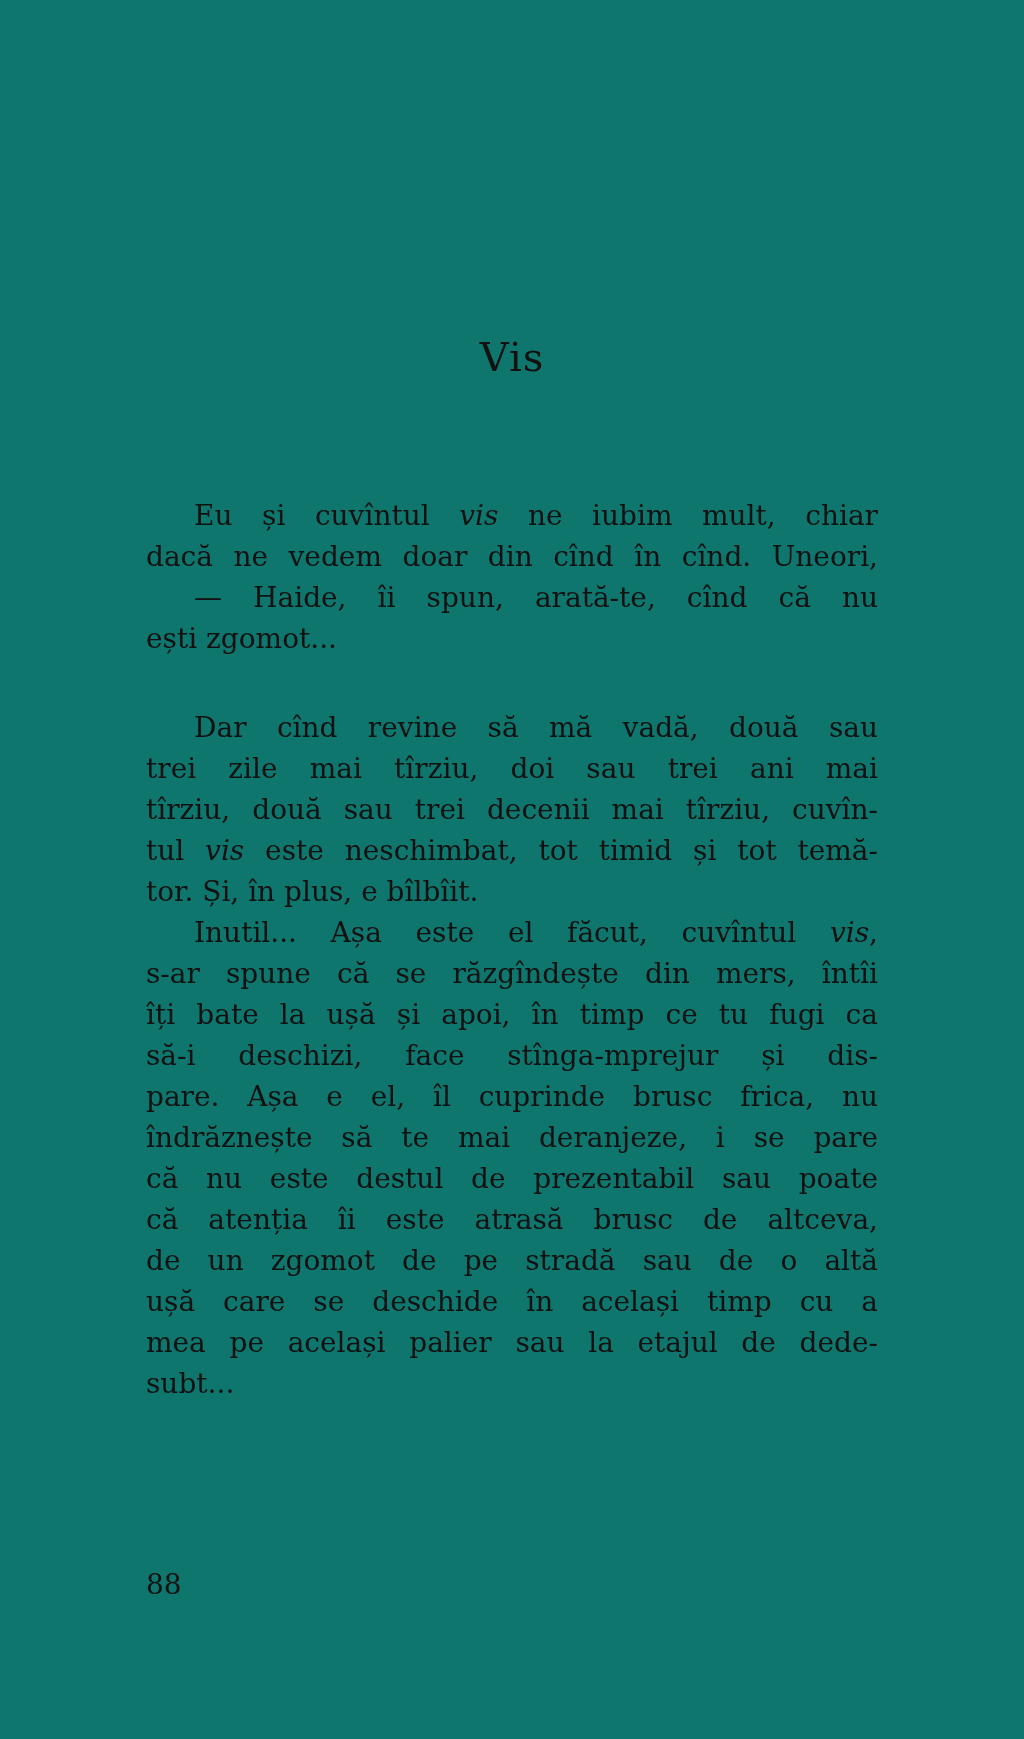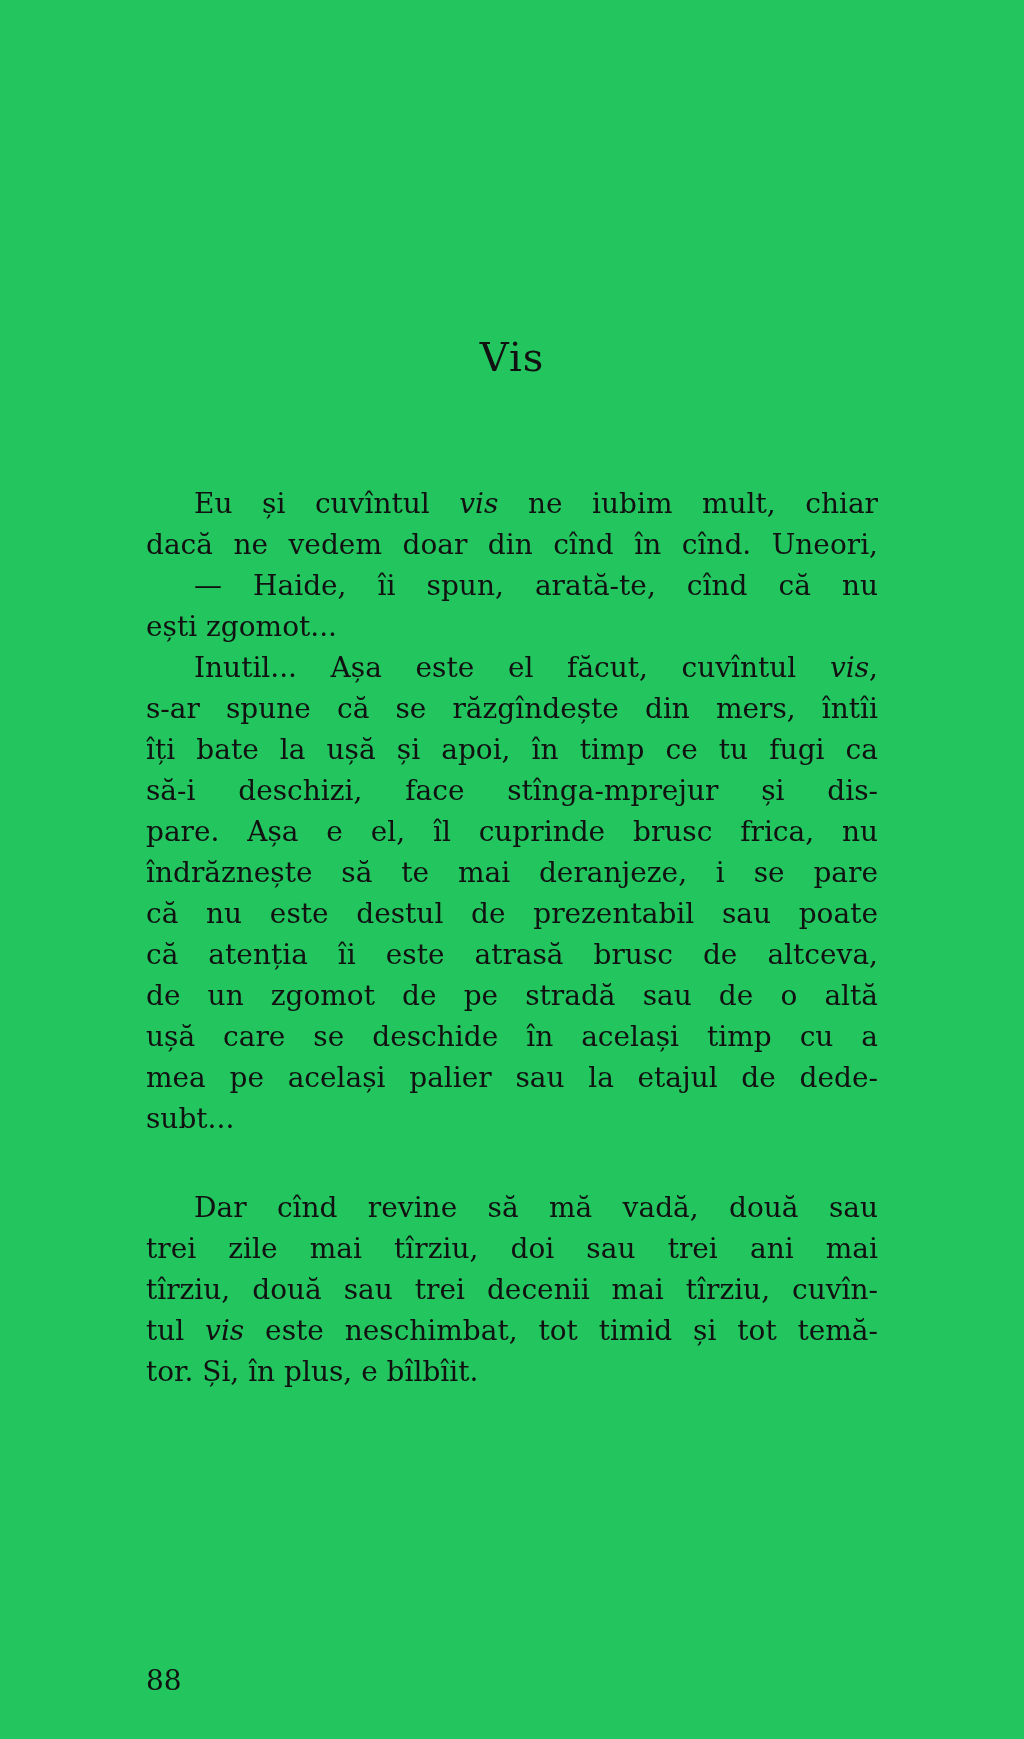--- a/index.html
+++ b/index.html
@@ -4,93 +4,93 @@
 <style>
   html, body {
     margin: 0;
     padding: 0;
     background: #ffffff;
   }
   .page {
     position: relative;
     width: 1024px;
     height: 1739px;
-    background: #22c55e;
+    background: #0f766e;
     overflow: hidden;
     font-family: "DejaVu Serif", "Liberation Serif", serif;
     color: #111111;
   }
   .title {
     position: absolute;
     left: 146px;
     top: 337px;
     width: 732px;
     margin: 0;
     font-size: 40px;
     line-height: 1;
     font-weight: normal;
     text-align: center;
     letter-spacing: 1px;
   }
   .text-block {
     position: absolute;
     left: 146px;
-    top: 483px;
+    top: 495px;
     width: 732px;
     font-size: 28px;
     line-height: 41px;
   }
   .paragraph { margin: 0; }
   .paragraph.gap-before { margin-top: 48px; }
   .line {
     text-align: justify;
     text-align-last: justify;
     white-space: normal;
   }
   .line.final { text-align-last: left; }
   .line.indent { text-indent: 48px; }
   .line em { font-style: italic; }
   .page-number {
     position: absolute;
     left: 146px;
-    top: 1660px;
+    top: 1564px;
     font-size: 28px;
     line-height: 41px;
   }
 </style>
 </head>
 <body>
 
 <div class="page">
   <h1 class="title">Vis</h1>
   <div class="text-block">
       <div class="paragraph">
         <div class="line indent"><span>Eu și cuvîntul </span><em>vis</em><span> ne iubim mult, chiar</span></div>
         <div class="line"><span>dacă ne vedem doar din cînd în cînd. Uneori,</span></div>
       </div>
       <div class="paragraph">
         <div class="line indent"><span>— Haide, îi spun, arată-te, cînd că nu</span></div>
         <div class="line final"><span>ești zgomot...</span></div>
       </div>
+      <div class="paragraph gap-before">
+        <div class="line indent"><span>Dar cînd revine să mă vadă, două sau</span></div>
+        <div class="line"><span>trei zile mai tîrziu, doi sau trei ani mai</span></div>
+        <div class="line"><span>tîrziu, două sau trei decenii mai tîrziu, cuvîn-</span></div>
+        <div class="line"><span>tul </span><em>vis</em><span> este neschimbat, tot timid și tot temă-</span></div>
+        <div class="line final"><span>tor. Și, în plus, e bîlbîit.</span></div>
+      </div>
       <div class="paragraph">
         <div class="line indent"><span>Inutil... Așa este el făcut, cuvîntul </span><em>vis</em><span>,</span></div>
         <div class="line"><span>s-ar spune că se răzgîndește din mers, întîi</span></div>
         <div class="line"><span>îți bate la ușă și apoi, în timp ce tu fugi ca</span></div>
         <div class="line"><span>să-i deschizi, face stînga-mprejur și dis-</span></div>
         <div class="line"><span>pare. Așa e el, îl cuprinde brusc frica, nu</span></div>
         <div class="line"><span>îndrăznește să te mai deranjeze, i se pare</span></div>
         <div class="line"><span>că nu este destul de prezentabil sau poate</span></div>
         <div class="line"><span>că atenția îi este atrasă brusc de altceva,</span></div>
         <div class="line"><span>de un zgomot de pe stradă sau de o altă</span></div>
         <div class="line"><span>ușă care se deschide în același timp cu a</span></div>
         <div class="line"><span>mea pe același palier sau la etajul de dede-</span></div>
         <div class="line final"><span>subt...</span></div>
       </div>
-      <div class="paragraph gap-before">
-        <div class="line indent"><span>Dar cînd revine să mă vadă, două sau</span></div>
-        <div class="line"><span>trei zile mai tîrziu, doi sau trei ani mai</span></div>
-        <div class="line"><span>tîrziu, două sau trei decenii mai tîrziu, cuvîn-</span></div>
-        <div class="line"><span>tul </span><em>vis</em><span> este neschimbat, tot timid și tot temă-</span></div>
-        <div class="line final"><span>tor. Și, în plus, e bîlbîit.</span></div>
-      </div>
     </div>
   <div class="page-number">88</div>
 </div>
 
 </body></html>

